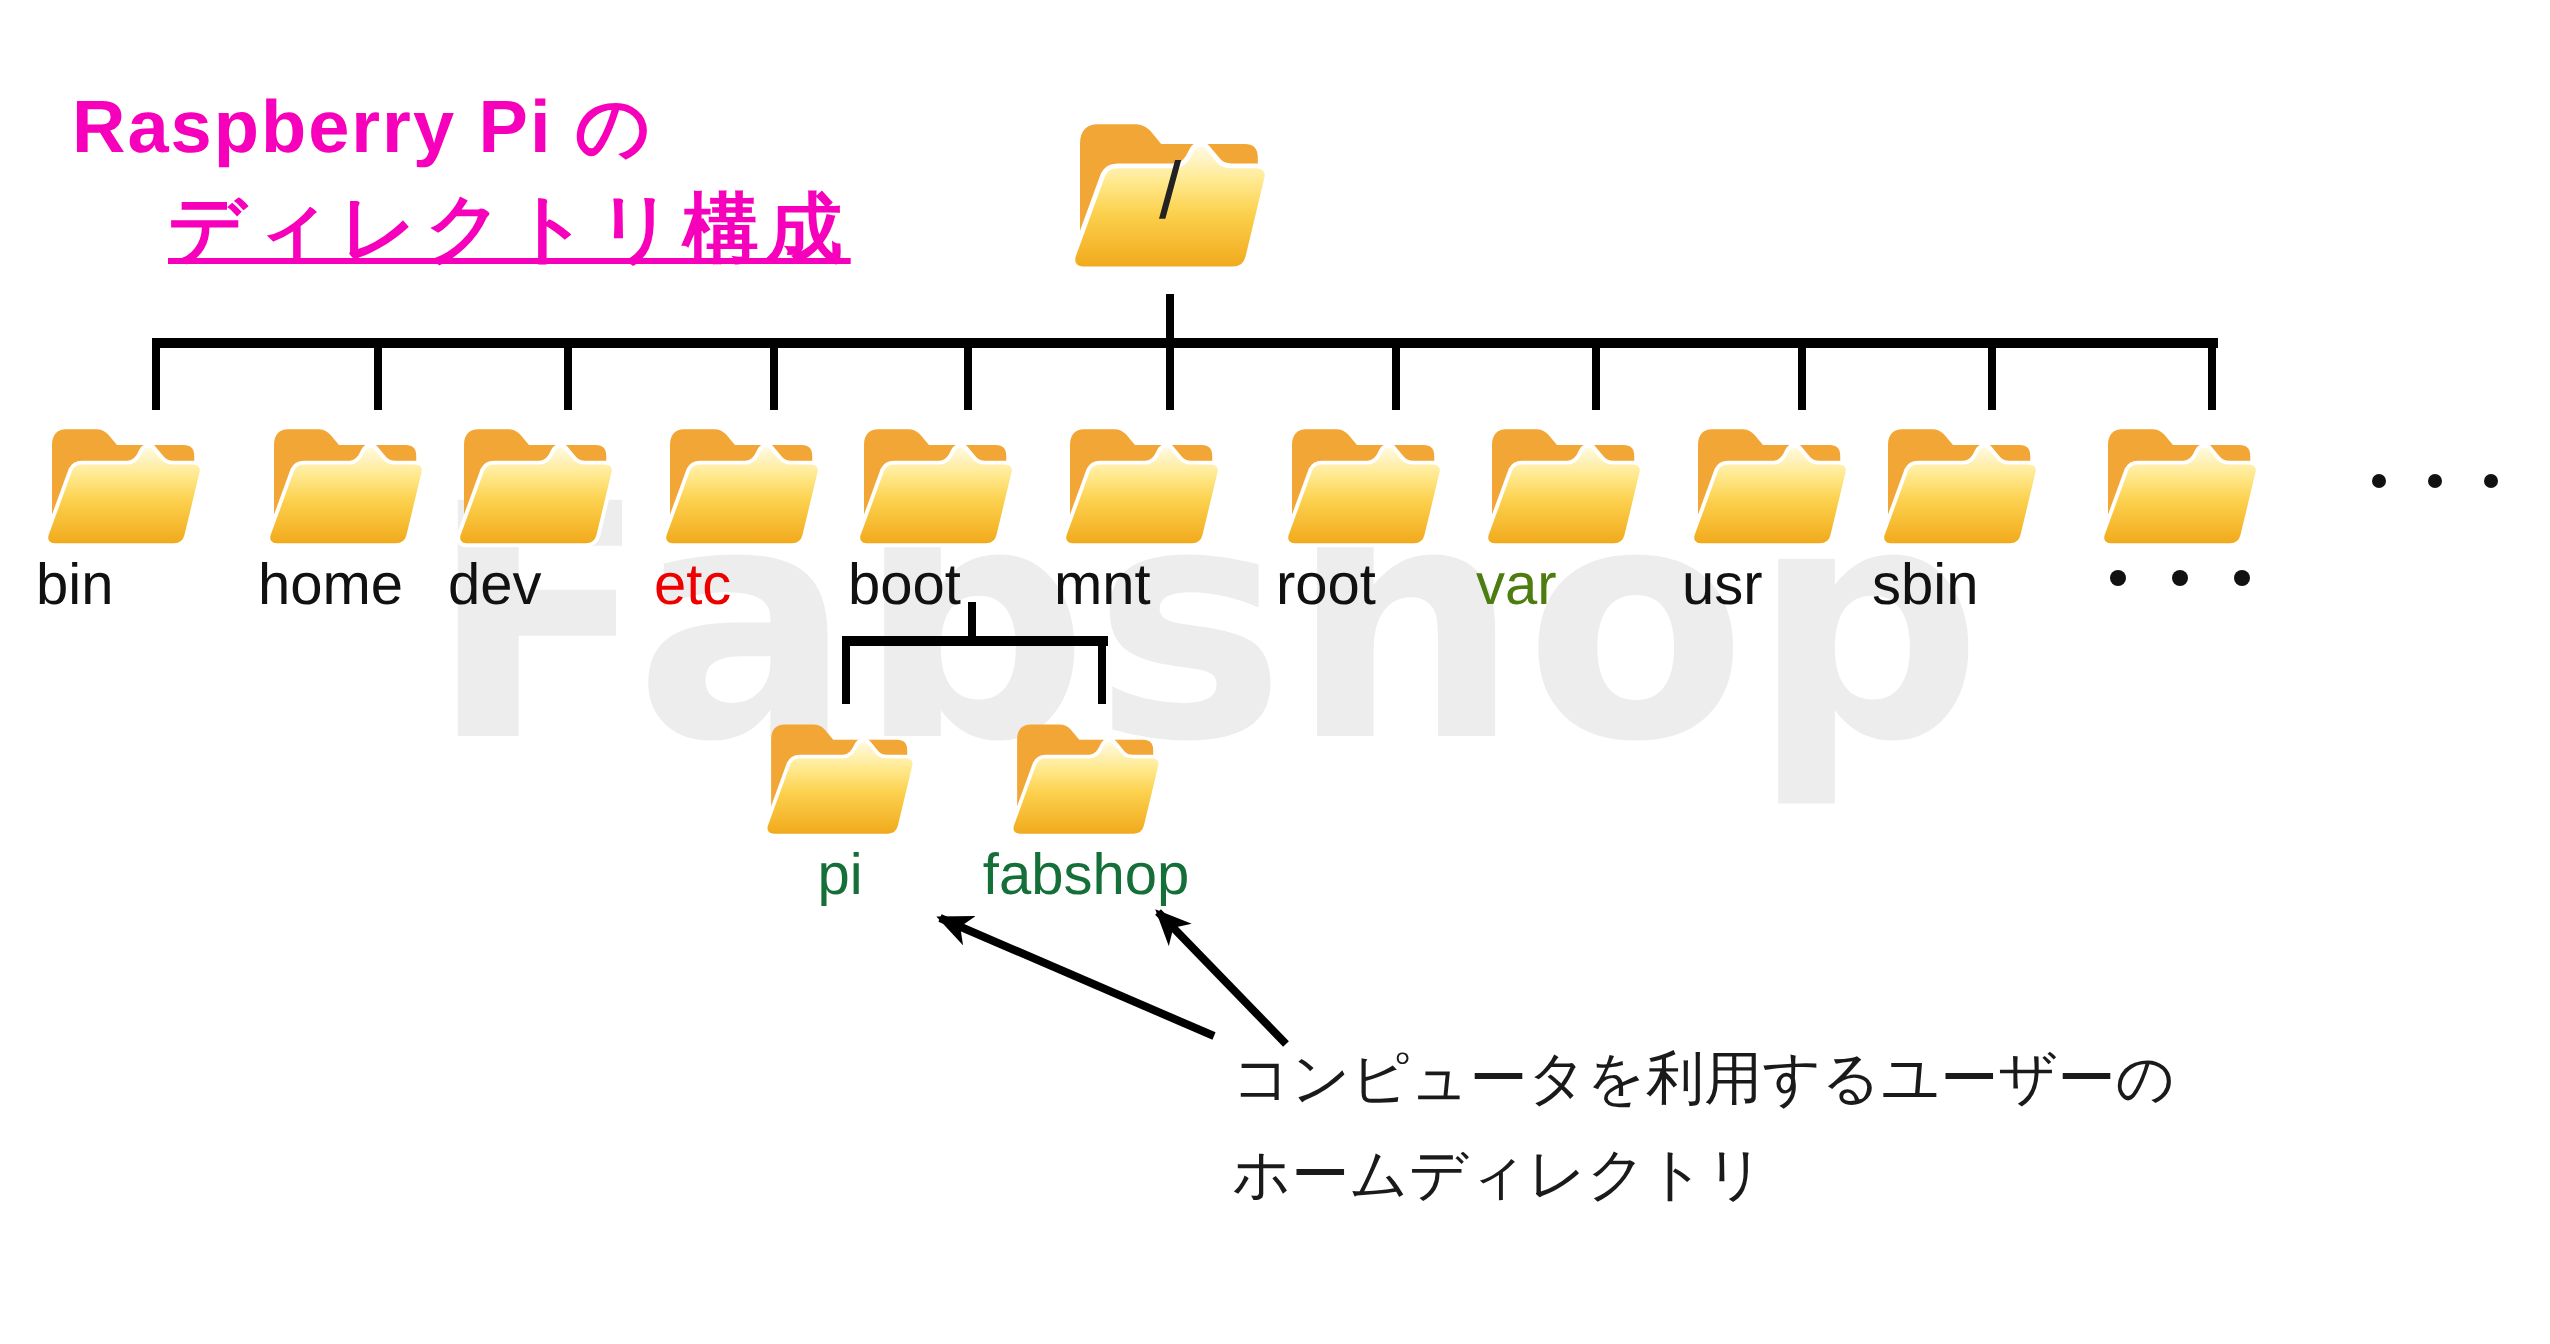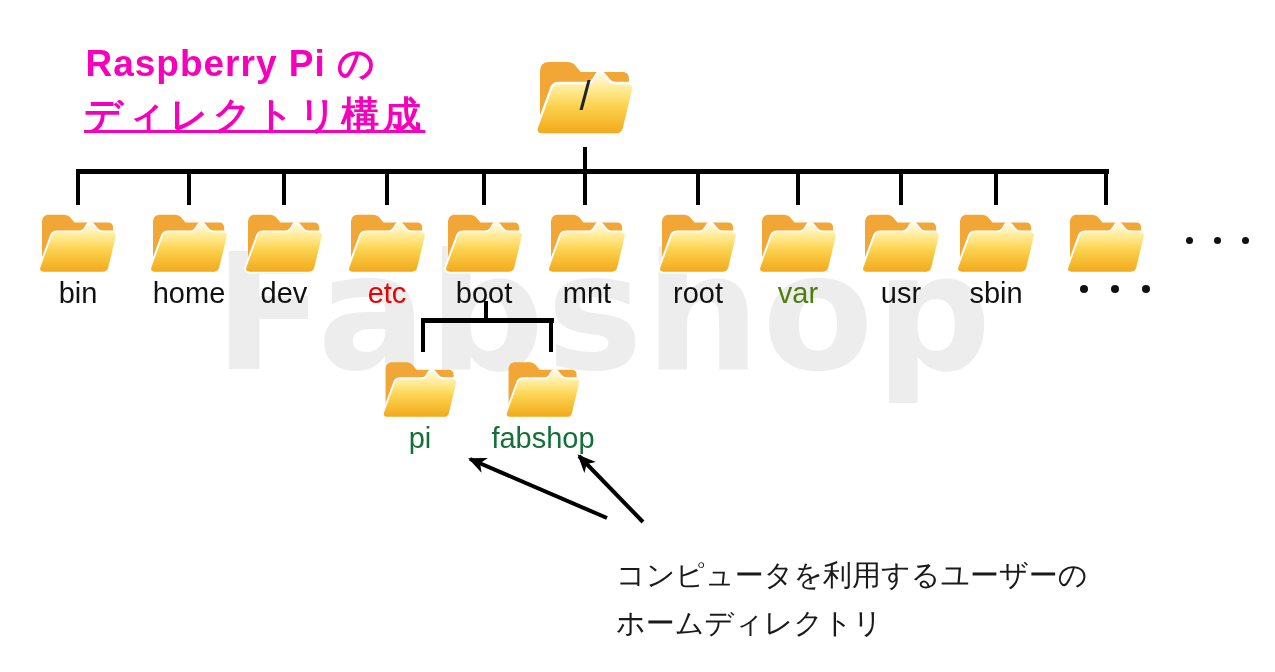--- a/index.html
+++ b/index.html
@@ -5,30 +5,30 @@
   html,body{margin:0;padding:0;background:#fff;}
   .canvas{position:relative;width:1275px;height:672px;background:#ffffff;overflow:hidden;
           font-family:"Liberation Sans","DejaVu Sans",sans-serif;}
 
   
   .watermark{position:absolute;left:214px;top:232px;z-index:0;
              font-family:"DejaVu Sans",sans-serif;font-weight:bold;
              font-size:162px;line-height:1;color:#ededed;letter-spacing:2px;white-space:nowrap;}
 
   
-  .title{position:absolute;left:36px;top:44px;z-index:3;color:#f700bb;font-weight:bold;text-align:center;}
+  .title{position:absolute;left:36px;top:44px;z-index:3;color:#f700bb;font-weight:bold;}
   .title .t1{font-size:37px;line-height:1.1;letter-spacing:1px;white-space:nowrap;}
   .title .t2{font-size:38px;line-height:1.1;letter-spacing:4px;margin-left:48px;margin-top:10px;white-space:nowrap;text-decoration:underline;}
 
   
   .line{position:absolute;background:#000;z-index:1;}
 
   
   .folder-item{position:absolute;top:205px;width:120px;display:flex;flex-direction:column;
-               align-items:center;z-index:2;}
+               align-items:flex-start;z-index:2;}
   .folder-item svg{width:88px;height:72px;display:block;}
   .flabel{font-size:29px;color:#111;line-height:1.05;margin-top:1px;white-space:nowrap;}
 
   .root-folder{position:absolute;left:530px;top:50px;width:110px;z-index:2;}
   .root-folder svg{width:110px;height:90px;display:block;}
   .root-slash{position:absolute;left:0;right:0;top:24px;text-align:center;
               font-size:40px;color:#222;}
 
   .home-child{position:absolute;top:353px;width:120px;display:flex;flex-direction:column;
               align-items:center;z-index:2;}
@@ -38,21 +38,21 @@
   .dots-row{display:flex;gap:23px;margin-top:8px;transform:translateX(9px);}
   .dots-row .dot{width:8px;height:8px;border-radius:50%;background:#111;}
   .dots-right{position:absolute;left:1186px;top:237px;display:flex;gap:21px;z-index:2;}
   .dots-right .dot{width:7px;height:7px;border-radius:50%;background:#111;}
 
   
   .arrows{position:absolute;left:0;top:0;width:1275px;height:672px;z-index:2;pointer-events:none;}
 
   
   .annotation{position:absolute;left:616px;top:516px;z-index:3;color:#1a1a1a;
-              font-size:29px;line-height:48px;white-space:nowrap;margin-top:35px;}
+              font-size:29px;line-height:48px;white-space:nowrap;}
 </style>
 </head>
 <body>
 
 <div class="canvas">
 
   <svg width="0" height="0" style="position:absolute" aria-hidden="true">
     <defs>
       <linearGradient id="fg" x1="0" y1="0" x2="0" y2="1">
         <stop offset="0" stop-color="#fffbe8"></stop>

